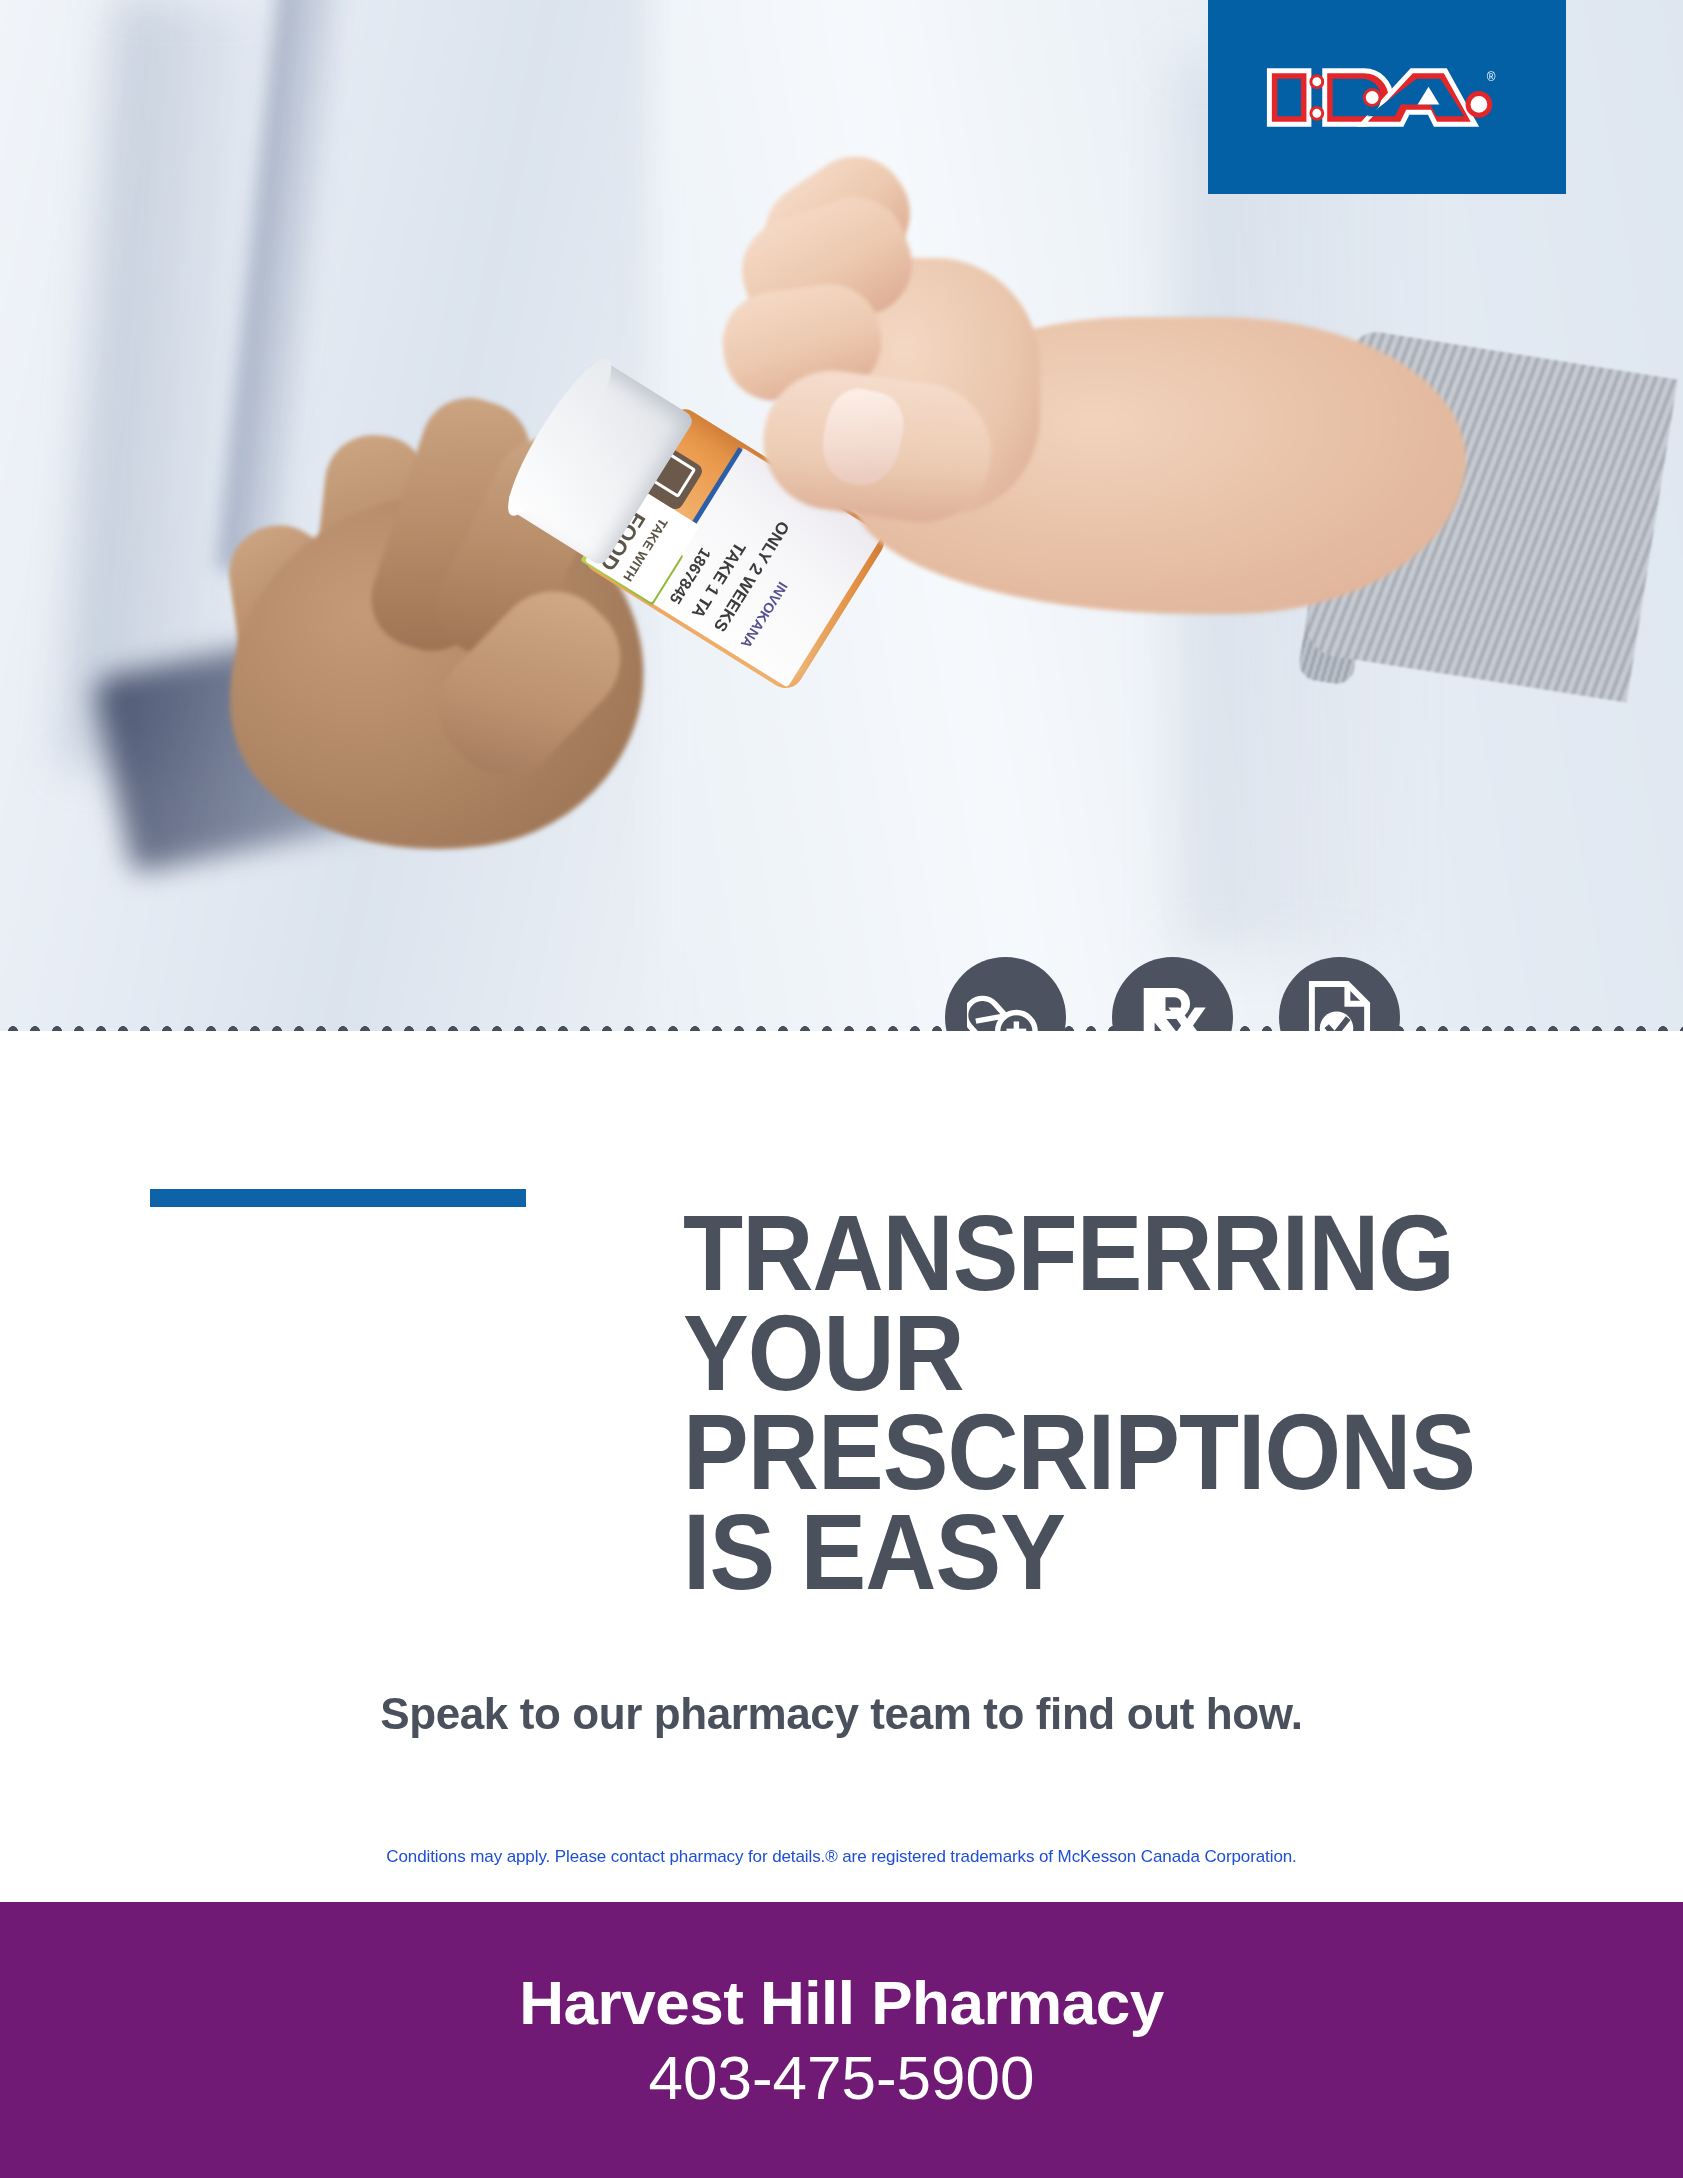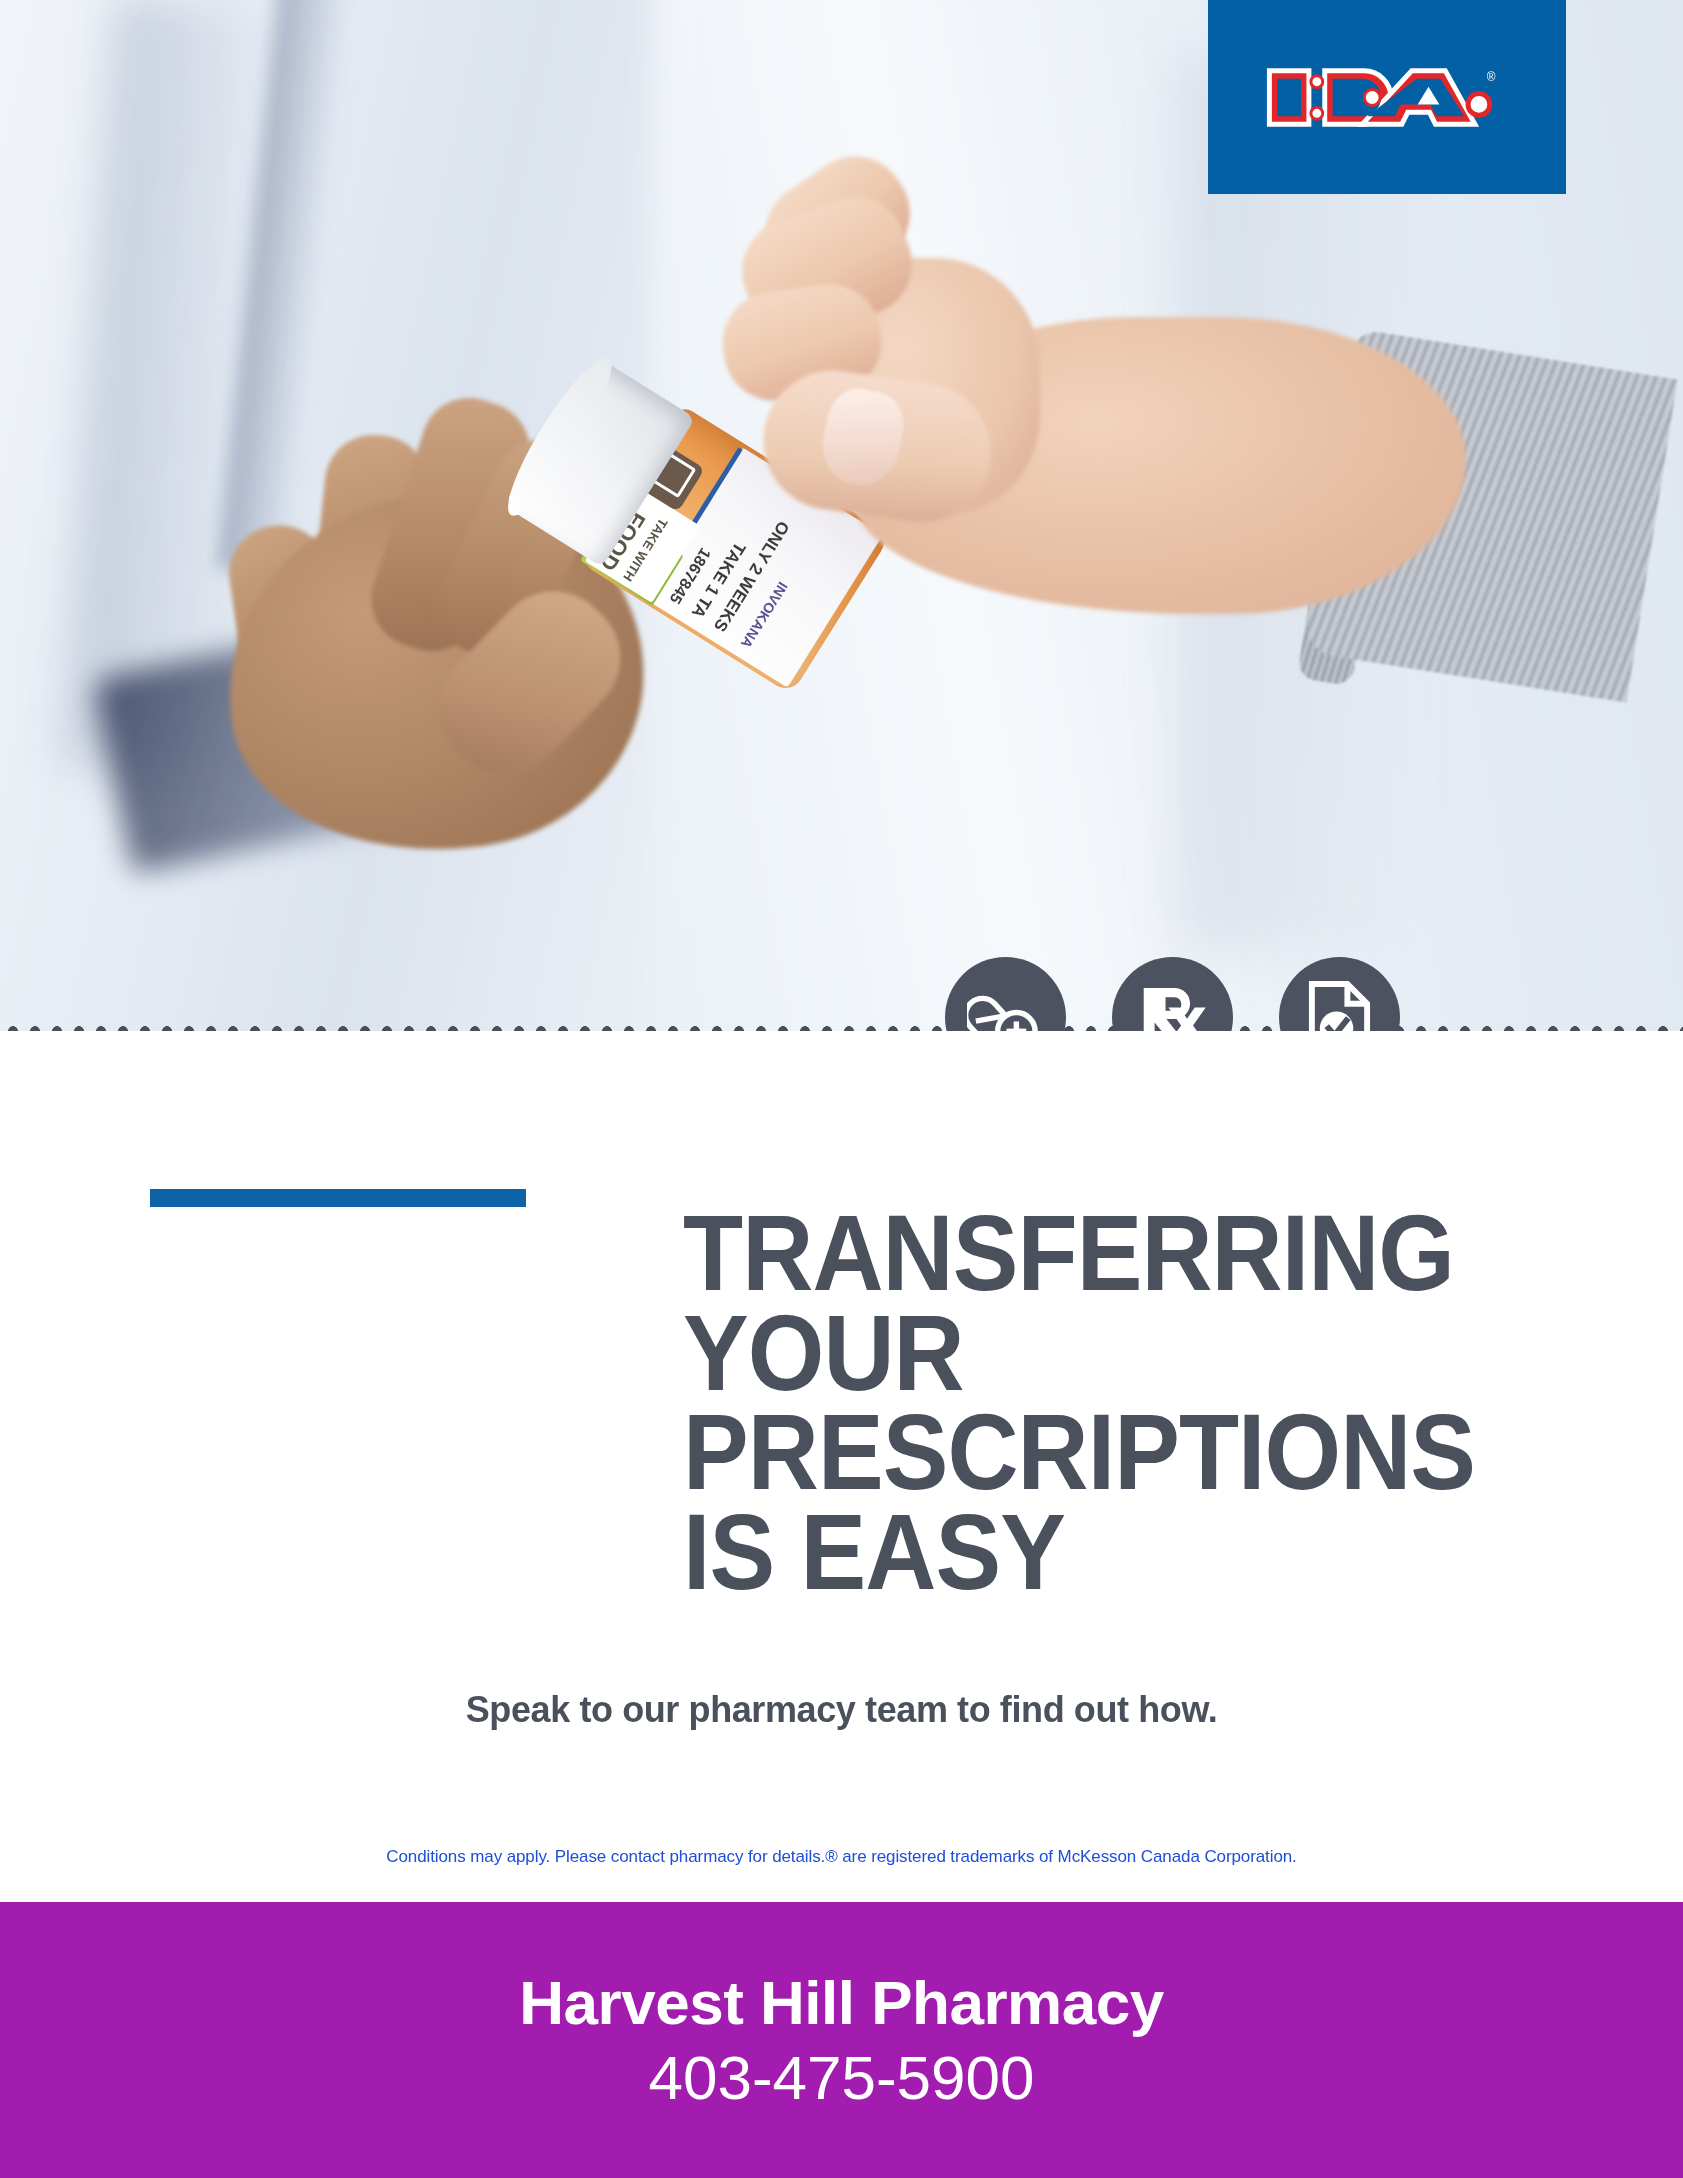--- a/index.html
+++ b/index.html
@@ -359,41 +359,41 @@
   .headline .hl-line { display: block; white-space: nowrap; }
 
   .subhead {
     position: absolute;
     left: 0; top: 658px;
     width: 1683px;
     text-align: center;
     color: #4a505c;
     font-family: "Liberation Sans Narrow", "Liberation Sans", sans-serif;
     font-weight: bold;
-    font-size: 36px;
+    font-size: 44px;
     letter-spacing: -0.4px;
   }
 
   .fineprint {
     position: absolute;
     left: 0; top: 816px;
     width: 1683px;
     text-align: center;
     color: #1d4ed8;
     font-family: "Liberation Sans Narrow", "Liberation Sans", sans-serif;
     font-size: 17px;
     letter-spacing: -0.1px;
   }
 
   
   .footer {
     position: absolute;
     left: 0; top: 1902px;
     width: 1683px; height: 276px;
-    background: #a21caf;
+    background: #701a75;
     display: flex;
     flex-direction: column;
     align-items: center;
     justify-content: center;
     gap: 4px;
   }
   .footer-name {
     color: #ffffff;
     font-family: "Liberation Sans Narrow", "Liberation Sans", sans-serif;
     font-weight: bold;

